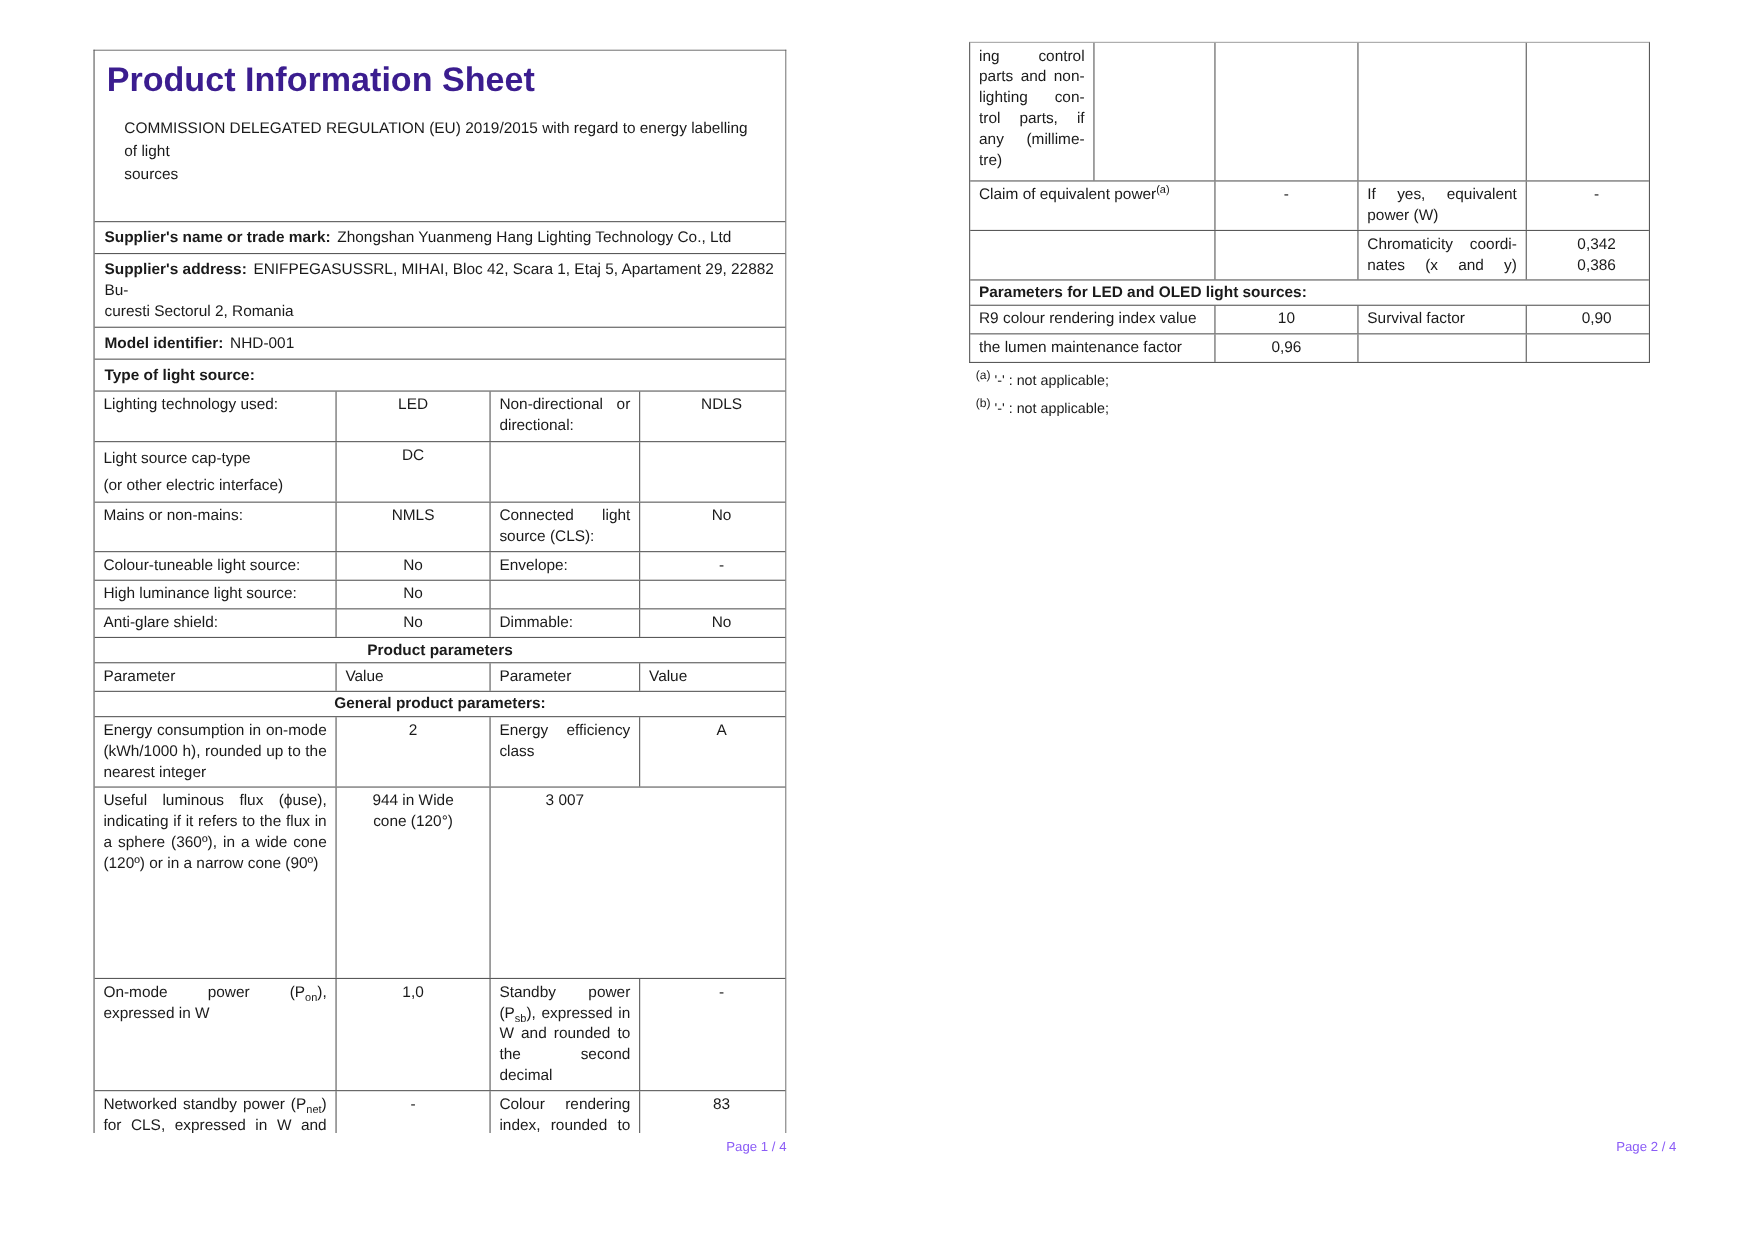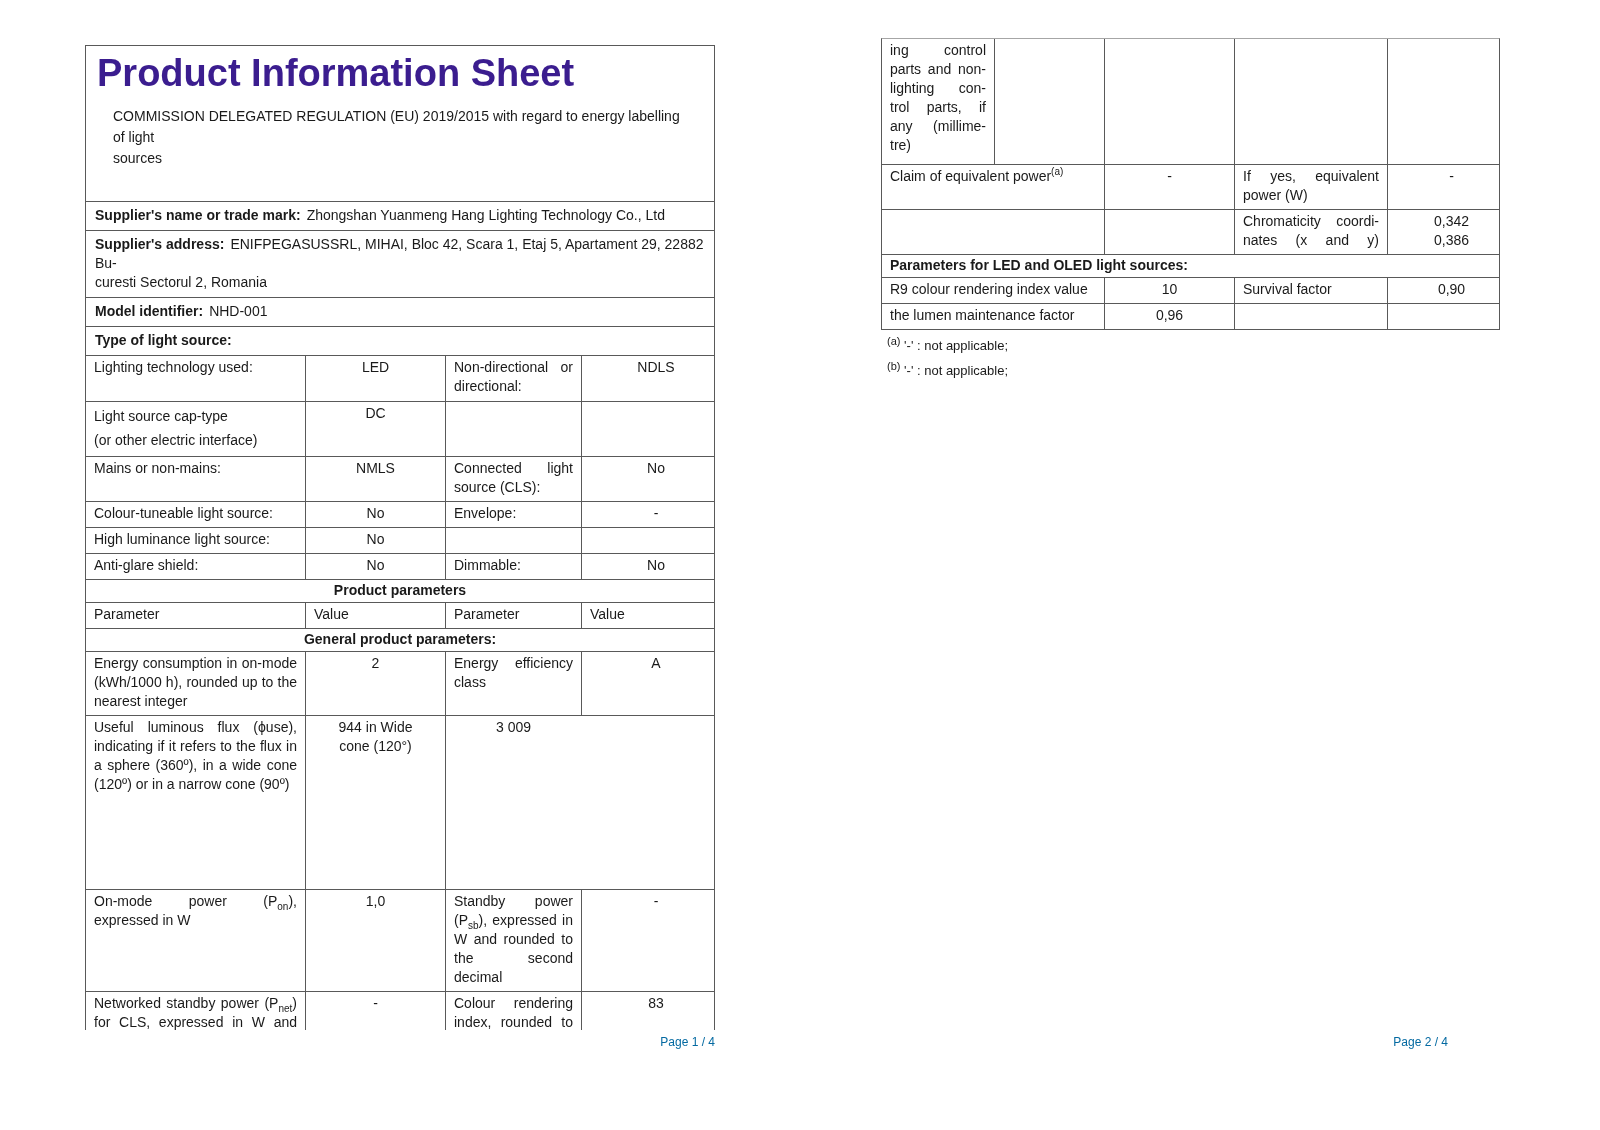--- a/index.html
+++ b/index.html
@@ -25,41 +25,41 @@
   .g4{display:grid;grid-template-columns:219px 140px 136px 149px;}
   .g4b{display:grid;grid-template-columns:222px 130px 153px 128px;}
   .cont{display:grid;grid-template-columns:112px 110px 130px 153px 128px;}
   .c{border-left:1px solid var(--bc);padding:2px 8px 4px;}
   .g4 .c:first-child,.g4b .c:first-child,.cont .c:first-child{border-left:none;}
   .v{text-align:center;}
   .just{text-align:justify;}
   .pre{white-space:pre-line;}
   .justall{text-align:justify;text-align-last:justify;white-space:pre-line;}
   .titleblock{padding:8px 11px 16px;}
-  h1{font-size:38px;line-height:34px;margin:2px 0 12px;color:var(--title);font-weight:bold;}
+  h1{font-size:31px;line-height:34px;margin:2px 0 12px;color:var(--title);font-weight:bold;}
   .reg{margin:16px;white-space:pre-line;font-size:14px;line-height:21px;}
   .info{padding:4px 9px 5px;}
   .info p{margin:0;}
   .info b{margin-right:6px;}
   .sec{text-align:center;font-weight:bold;padding:1px 6px 2px;}
   .secl{text-align:left;font-weight:bold;padding:1px 8px 2px;}
   .hdr .c{text-align:left;}
   .mh46{min-height:46px;} .mh47{min-height:47px;} .mh41{min-height:41px;}
   .mh22{min-height:22px;} .mh23{min-height:23px;}
   .mh61{min-height:61px;} .mh174{min-height:174px;} .mh80{min-height:80px;} .mh97{min-height:97px;}
   .mh125{min-height:125px;} .mh42{min-height:42px;} .mh43{min-height:43px;}
   .gapline{line-height:24px;}
   sub{font-size:10px;line-height:0;}
   sup{font-size:10px;line-height:0;}
   .footnotes{padding:6px 2px 0 6px;font-size:13px;}
   .footnotes p{margin:0 0 6px;}
   .footnotes sup{font-size:11px;}
-  .pagefoot{position:absolute;top:1033px;font-size:12px;color:#0369a1;text-align:right;}
+  .pagefoot{position:absolute;top:1033px;font-size:12px;color:#8b5cf6;text-align:right;}
   .f1{left:69px;width:646px;}
-  .f2{left:816px;width:632px;}
+  .f2{left:892px;width:632px;}
 </style>
 </head>
 <body>
 
 <div class="page p1">
   <div class="sheet">
 
     <div class="row titleblock">
       <h1>Product Information Sheet</h1>
       <p class="reg">COMMISSION DELEGATED REGULATION (EU) 2019/2015 with regard to energy labelling of light
@@ -141,21 +141,21 @@
       <div class="c just">Energy consumption in on-mode (kWh/1000 h), rounded up to the nearest integer</div>
       <div class="c v">2</div>
       <div class="c just">Energy efficiency class</div>
       <div class="c v">A</div>
     </div>
 
     <div class="row g4 mh174">
       <div class="c just">Useful luminous flux (ϕuse), indicating if it refers to the flux in a sphere (360º), in a wide cone (120º) or in a narrow cone (90º)</div>
       <div class="c v pre">944 in Wide
 cone (120°)</div>
-      <div class="c v">3 009</div>
+      <div class="c v">3 007</div>
     </div>
 
     <div class="row g4 mh80">
       <div class="c just"><span>On-mode power (P</span><sub>on</sub><span>), expressed in W</span></div>
       <div class="c v">1,0</div>
       <div class="c just"><span>Standby power (P</span><sub>sb</sub><span>), expressed in W and rounded to the second decimal</span></div>
       <div class="c v">-</div>
     </div>
 
     <div class="row g4 mh97">

